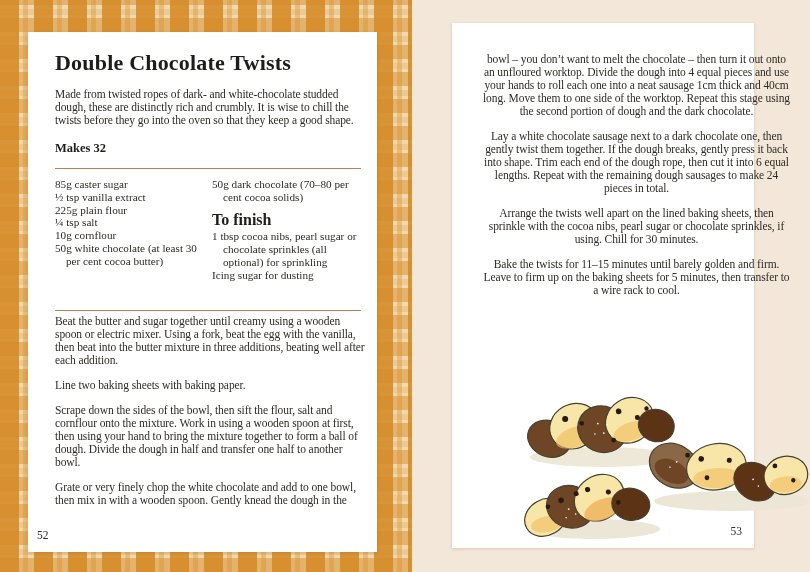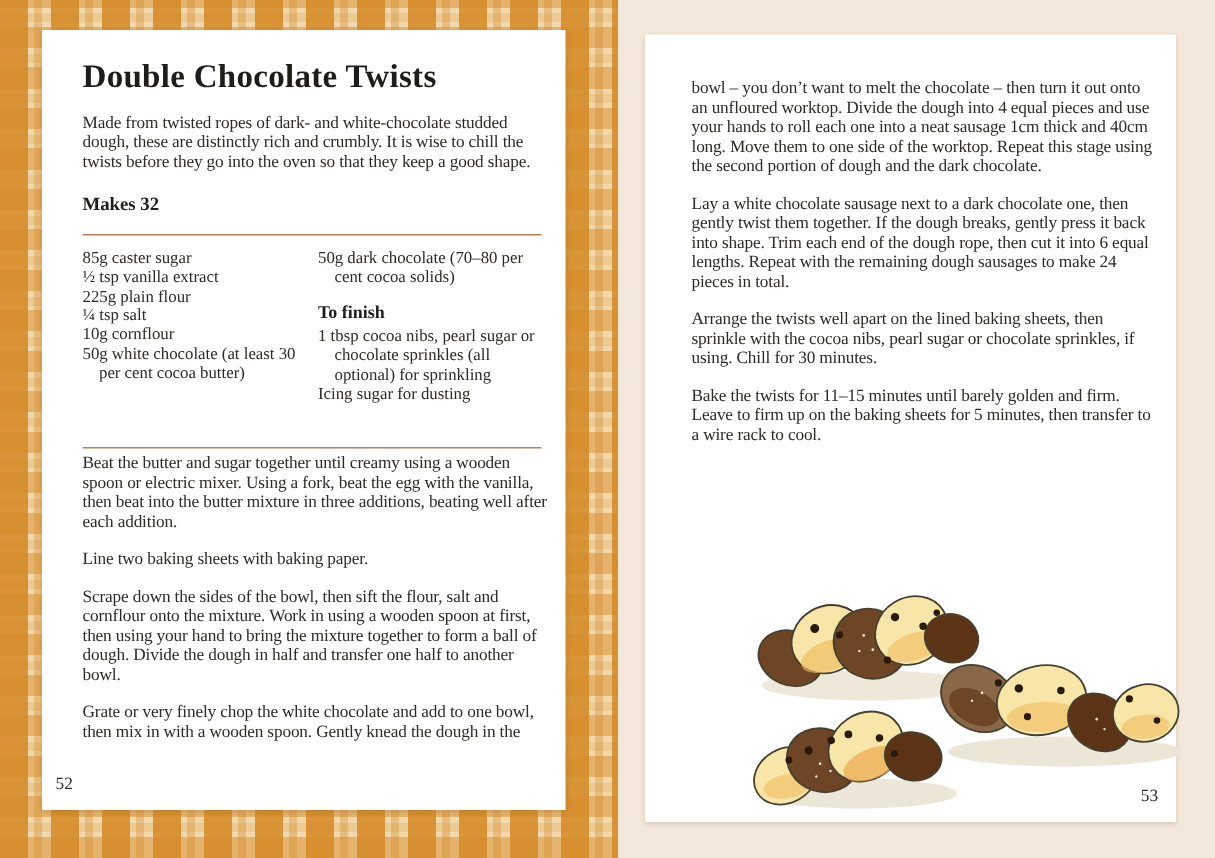--- a/index.html
+++ b/index.html
@@ -17,41 +17,41 @@
         rgba(213,138,38,0.38) 23px 28px,
         rgba(213,138,38,0.05) 28px 34px),
       repeating-linear-gradient(0deg,
         rgba(213,138,38,0.50) 0px 14px,
         rgba(213,138,38,0.04) 14px 17px,
         rgba(213,138,38,0.22) 17px 23px,
         rgba(213,138,38,0.04) 23px 27px);
   }
 
   .page{position:absolute;background:#ffffff;box-shadow:0 1px 3px rgba(90,60,20,0.18);color:#2e2b26;}
-  .page-left{left:28px;top:20px;width:349px;height:520px;}
-  .page-right{left:430px;top:23px;width:354px;height:525px;}
+  .page-left{left:28px;top:32px;width:349px;height:520px;}
+  .page-right{left:452px;top:23px;width:302px;height:525px;text-align:center;}
 
   .page-left .content{padding:14px 16px 0 27px;}
   .page-right .content{padding:30px 18px 0 31px;}
 
   h1.title{
     font-size:22px;font-weight:600;letter-spacing:0.2px;
     margin:4px 0 12px 0;color:#1f1d19;
   }
   .body-text{font-size:11.5px;line-height:13px;letter-spacing:-0.1px;margin:0 0 12px 0;width:312px;}
   .page-right .body-text{width:307px;}
   .yield{font-size:12.5px;font-weight:bold;margin:14px 0 0 0;color:#1f1d19;}
 
   .rule{border:0;border-top:1.5px solid #bf7b51;margin:12px 0 0 0;width:306px;}
 
   .ingredients{display:flex;margin-top:9px;min-height:120px;font-size:11.2px;line-height:12.8px;}
   .ing-col1{width:157px;}
   .ing-col2{width:149px;}
   .ing{padding-left:11px;text-indent:-11px;margin:0;}
-  .to-finish{font-size:12px;font-weight:bold;margin:10px 0 4px 0;color:#1f1d19;}
+  .to-finish{font-size:16px;font-weight:bold;margin:10px 0 4px 0;color:#1f1d19;}
 
   .method{margin-top:4px;}
 
   .pagenum{position:absolute;font-size:11.5px;color:#2e2b26;bottom:11px;margin-top:28px;}
   .pagenum-left{left:9px;}
   .pagenum-right{right:12px;}
 
   .illustration{position:absolute;left:50px;top:356px;width:308px;height:166px;}
 </style>
 </head>

